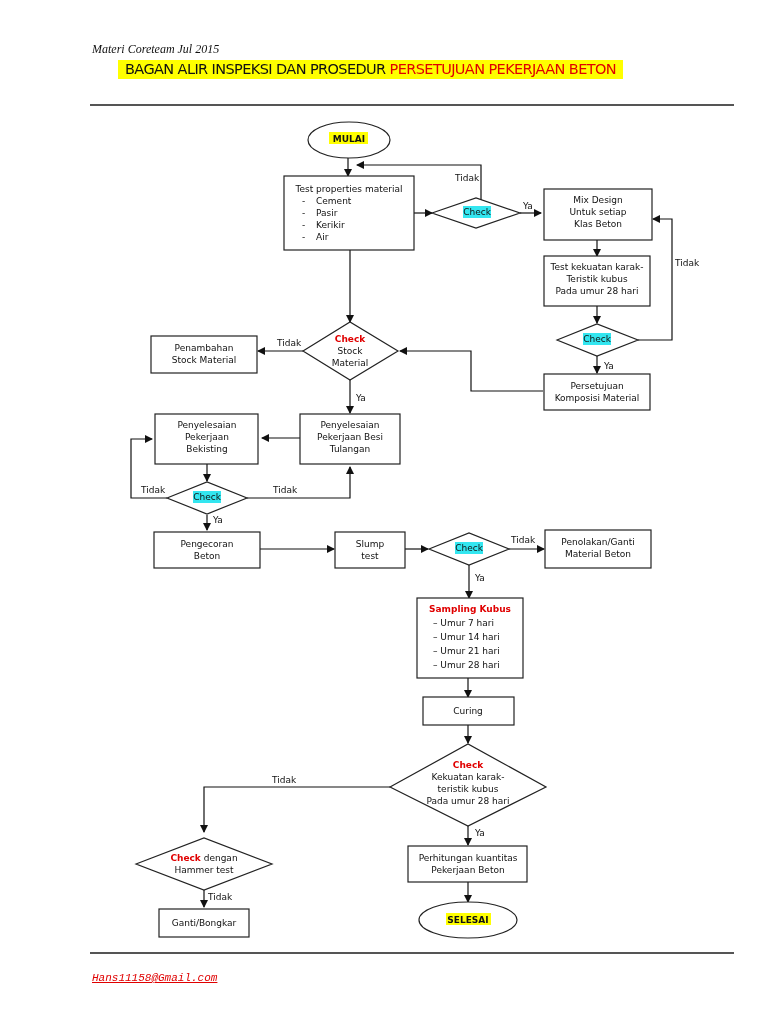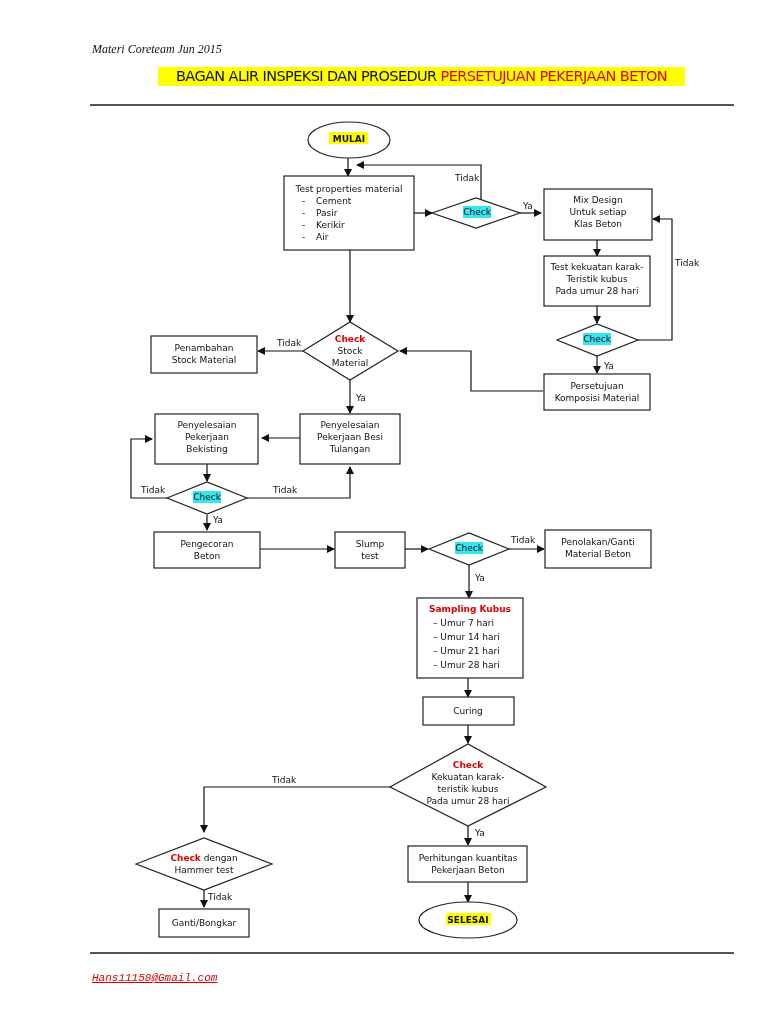--- a/index.html
+++ b/index.html
@@ -1,34 +1,34 @@
 <!DOCTYPE html>
 <html><head>
 <meta charset="utf-8">
 <style>
   html, body { margin:0; padding:0; background:#ffffff; }
   body { width:768px; height:1024px; position:relative; overflow:hidden; }
   .header-note { position:absolute; left:92px; top:42px; font-family:"Liberation Serif", serif; font-style:italic; font-size:12px; color:#111; }
-  .title { position:absolute; left:118px; top:67px; font-family:"DejaVu Sans", sans-serif; font-size:14.5px; letter-spacing:-0.6px; background:#ffff00; padding:0 18px; line-height:19px; white-space:nowrap;margin-left:40px; }
+  .title { position:absolute; left:118px; top:60px; font-family:"DejaVu Sans", sans-serif; font-size:14.5px; letter-spacing:-0.6px; background:#ffff00; padding:0 7px; line-height:19px; white-space:nowrap; }
   .title .black { color:#111; }
   .title .red { color:#e00000; }
   .rule { position:absolute; left:90px; width:644px; height:2px; background:#555; }
   .footer-email { position:absolute; left:92px; top:972px; font-family:Liberation Mono, monospace; font-style:italic; font-size:11px; color:#e00000; text-decoration:underline; }
   svg { position:absolute; left:0; top:0; }
   svg text { font-family:"DejaVu Sans", sans-serif; font-size:9px; fill:#111; }
   svg text.red { fill:#e00000; font-weight:bold; }
   svg .shape { fill:#fff; stroke:#222; stroke-width:1.2; }
   svg .line { fill:none; stroke:#111; stroke-width:1.2; }
   svg .hl-yellow { fill:#ffff00; }
   svg .hl-cyan { fill:#33e6f0; }
 </style>
 </head>
 <body>
 
-<div class="header-note">Materi Coreteam Jun 2015</div>
+<div class="header-note">Materi Coreteam Jul 2015</div>
 <div class="title"><span class="black">BAGAN ALIR INSPEKSI DAN PROSEDUR </span><span class="red">PERSETUJUAN PEKERJAAN BETON</span></div>
 <div class="rule" style="top:104px"></div>
 <div class="rule" style="top:952px"></div>
 <div class="footer-email">Hans11158@Gmail.com</div>
 
 <svg width="768" height="1024" viewBox="0 0 768 1024">
   <defs>
     <marker id="ah" markerWidth="8" markerHeight="8" refX="7" refY="4" orient="auto" markerUnits="userSpaceOnUse">
       <path d="M0,0 L8,4 L0,8 z" fill="#111"></path>
     </marker>

